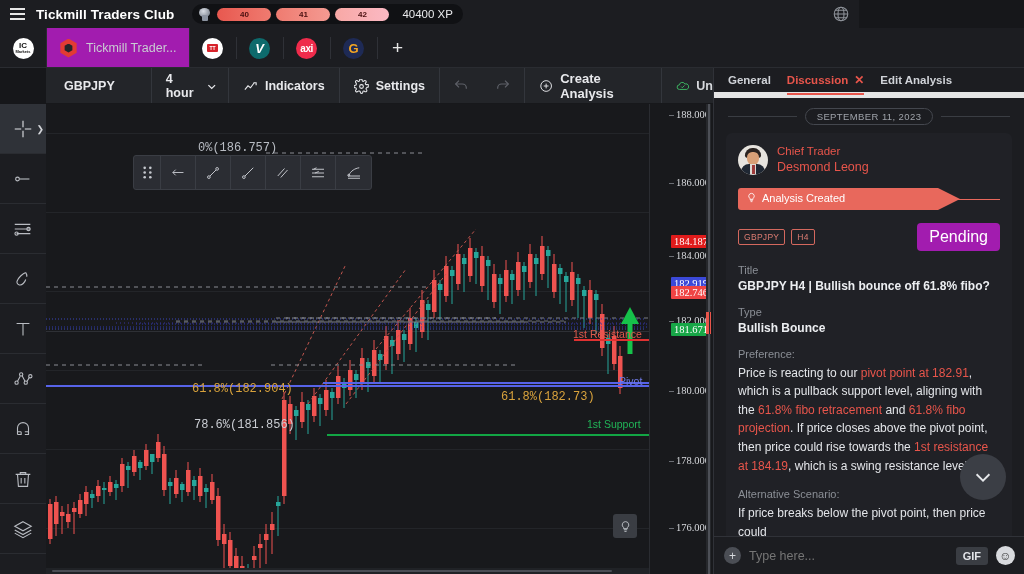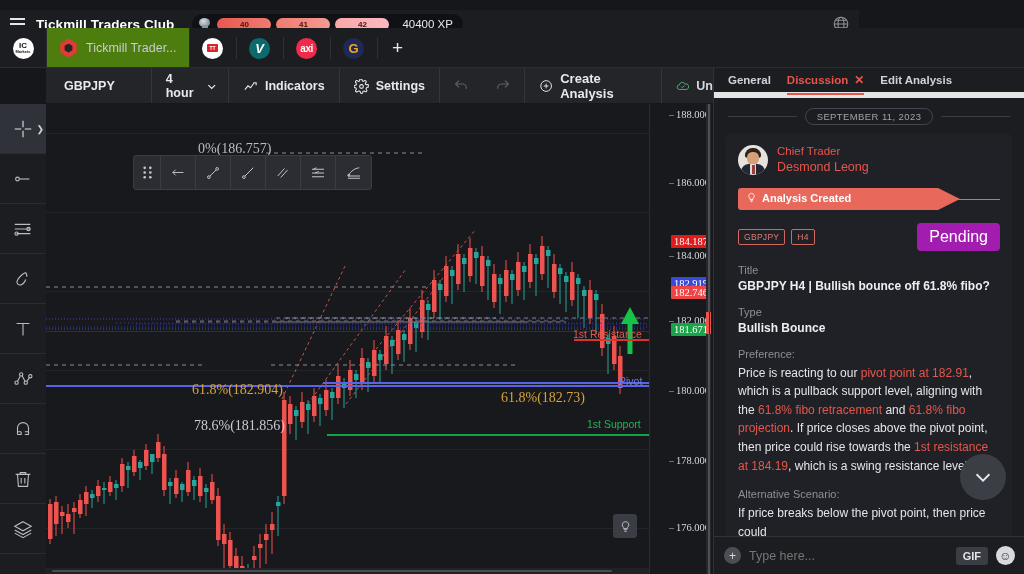--- a/index.html
+++ b/index.html
@@ -6,21 +6,21 @@
   html, body {
     width: 1024px; height: 574px;
     background: #16171a;
     font-family: "Liberation Sans", sans-serif;
     overflow: hidden;
   }
   body { position: relative; }
 
   
   .topbar {
-    position: absolute; left: 0; top: 10px; width: 859px; height: 28px;
+    position: absolute; left: 0; top: 0; width: 859px; height: 28px;
     background: #1c1d21; display: flex; align-items: center;
   }
   .hamburger { width: 34px; height: 28px; display:flex; flex-direction:column;
     justify-content:center; align-items:center; gap:3px; cursor:pointer; }
   .hamburger i { display:block; width:15px; height:2px; background:#e6e6e6; }
   .brand-title { color:#fff; font-size:13.5px; font-weight:bold; letter-spacing:.1px;
      margin-left:2px; }
   .xp-wrap { margin-left:18px; height:20px; background:#101114; border-radius:10px;
      display:flex; align-items:center; padding:0 10px 0 5px; gap:5px; }
   .xp-badge-icon { width:15px; height:15px; position:relative; }
@@ -46,21 +46,21 @@
   .favbox { width:46px; height:40px; display:flex; align-items:center; justify-content:center; }
   .fav { width:21px; height:21px; border-radius:50%; display:flex; align-items:center;
      justify-content:center; font-size:11px; font-weight:bold; overflow:hidden; }
   .fav.ic { background:#fff; color:#111; font-size:7px; line-height:1; flex-direction:column;}
   .fav.tt { background:#fff; }
   .fav.v  { background:#0d6a6c; color:#fff; font-size:13px; font-style:italic;}
   .fav.axi{ background:#ef2b4b; color:#fff; font-size:10px; letter-spacing:-.5px;}
   .fav.g  { background:#1e2a55; color:#f5a623; font-size:13px; font-weight:bold;}
   .tab { height:40px; display:flex; align-items:center; gap:8px; padding:0 12px;
      border-left:1px solid #2a2c31; border-right:1px solid #2a2c31; }
-  .tab.active { background:#4d7c0f; }
+  .tab.active { background:#a21caf; }
   .tab-label { color:#c9ccd2; font-size:12.5px; }
   .tabsep { width:1px; height:22px; background:#2f3137; }
   .plus-tab { width:40px; height:40px; display:flex; align-items:center;
      justify-content:center; color:#e6e6e6; font-size:19px; }
   .hexlogo { width:19px; height:19px; position:relative; }
   .hexlogo div { position:absolute; inset:0; background:#e23b34;
     clip-path: polygon(50% 0%, 93% 25%, 93% 75%, 50% 100%, 7% 75%, 7% 25%); }
   .hexlogo span { position:absolute; left:5px; top:5px; width:9px; height:9px;
     background:#232529; clip-path: polygon(50% 0%, 93% 25%, 93% 75%, 50% 100%, 7% 75%, 7% 25%); }
 
@@ -104,22 +104,22 @@
   
   .floattb { position:absolute; left:133px; top:155px; height:35px; background:#2b2d33;
      border-radius:3px; display:flex; align-items:center; border:1px solid #3a3d44; }
   .ftb { width:35px; height:35px; display:flex; align-items:center; justify-content:center;
      color:#c6c9cf; border-right:1px solid #3a3d44;}
   .ftb:last-child { border-right:none; }
   .ftb.grip { width:27px; }
 
   .lvl { position:absolute; height:0; border-top-width:1px; border-top-style:solid; }
   .lvl-label { position:absolute; font-size:10.5px; white-space:nowrap; }
-  .fiblabel { position:absolute; font-size:14px; color:#d8a23c; white-space:nowrap;
-     font-family:Liberation Serif, serif; }
+  .fiblabel { position:absolute; font-size:12px; color:#d8a23c; white-space:nowrap;
+     font-family:Liberation Mono, monospace; }
   .bulb { position:absolute; right:76px; bottom:36px; width:24px; height:24px;
      background:#3a3d43; border-radius:3px; display:flex; align-items:center;
      justify-content:center; color:#c9ccd2; font-size:13px; }
   .hsb { position:absolute; left:0; bottom:0; width:603px; height:6px; background:#202226;}
   .hsb i { position:absolute; left:6px; top:2px; width:560px; height:2px; background:#4a4d54;
      border-radius:1px; display:block; }
 
   
   .rpanel { position:absolute; left:713px; top:68px; width:311px; height:506px;
      background:#1c1d21; border-left:1px solid #303238; }
@@ -155,21 +155,21 @@
   .uname { color:#e8554b; font-size:12.5px; line-height:1.32; }
 
   .banner { margin-top:12px; position:relative; height:22px; }
   .banner .bg { position:absolute; left:0; top:0; height:22px; width:200px;
      background:#e8685c; border-radius:3px 0 0 3px;}
   .banner .arrow { position:absolute; left:200px; top:0; width:0; height:0;
      border-top:11px solid transparent; border-bottom:11px solid transparent;
      border-left:22px solid #e8685c;}
   .banner .rule { position:absolute; left:220px; top:11px; right:0; height:1px; background:#e8685c;}
   .banner .txt { position:absolute; left:8px; top:4px; color:#fff; font-size:11px;
-     display:flex; align-items:center; gap:5px;font-weight:bold; }
+     display:flex; align-items:center; gap:5px; }
 
   .tagrow { margin-top:13px; display:flex; align-items:center; gap:6px; }
   .tag { border:1px solid #d4685e; color:#dc7c72; font-size:8.5px; padding:2px 5px;
      border-radius:2px; letter-spacing:.3px;}
   .pending { margin-left:auto; background:#a21caf; color:#fff; font-size:16px;
      padding:5px 12px; border-radius:4px;}
 
   .flabel { color:#8b8f96; font-size:11px; margin-top:13px; }
   .fvalue { color:#eceef1; font-size:12px; font-weight:bold; margin-top:3px; }
   .ptext { color:#e3e5e9; font-size:12px; line-height:1.55; margin-top:4px; }

